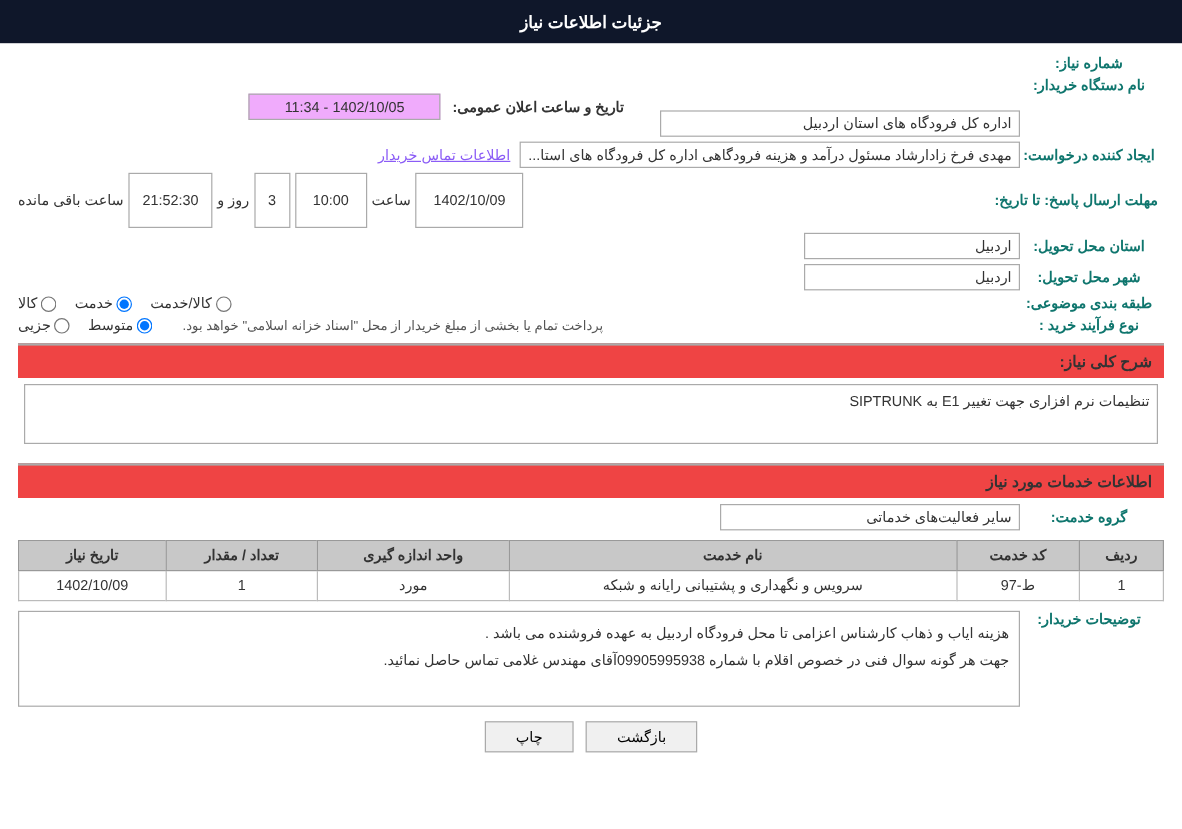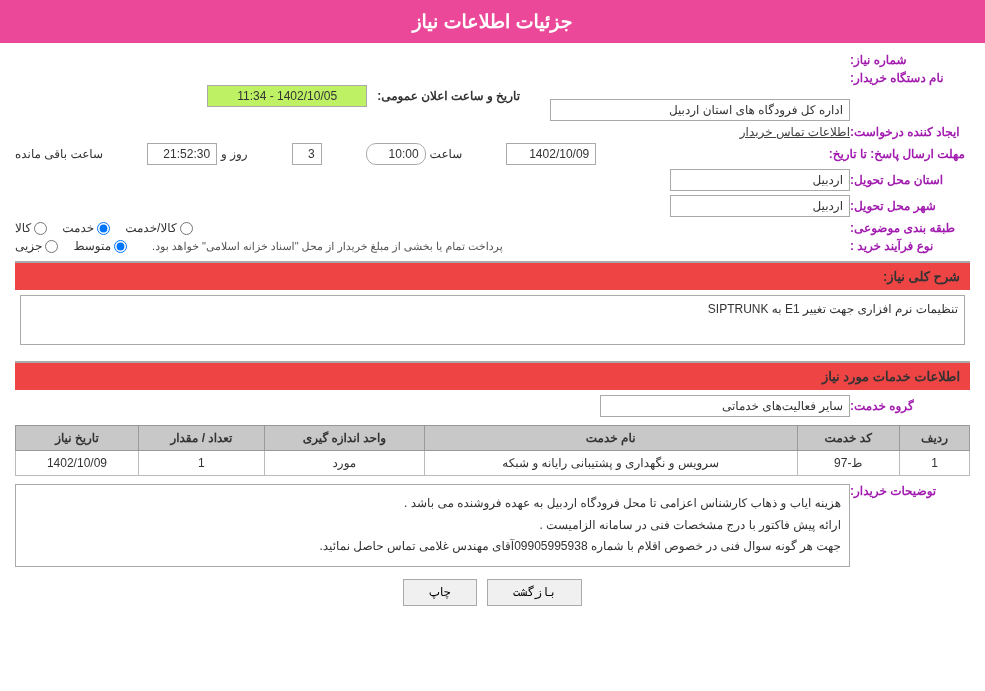--- a/index.html
+++ b/index.html
@@ -10,25 +10,25 @@
       font-size: 12px;
       color: #333;
     }
     .page-wrapper {
       max-width: 985px;
       margin: 0 auto;
       background: #fff;
       min-height: 691px;
     }
     .page-header {
-      background: #ec4899;
+      background: #0f172a;
       color: #fff;
       text-align: center;
       padding: 10px;
-      font-size: 19px;
+      font-size: 14px;
       font-weight: bold;
     }
     .content {
       padding: 10px 15px;
     }
     .input-box {
       border: 1px solid #aaa;
       background: #fff;
       padding: 3px 6px;
       display: inline-block;
@@ -42,42 +42,42 @@
     .announcement-id {
       border: 1px solid #aaa;
       background: #fff;
       padding: 3px 6px;
       min-width: 220px;
       display: inline-block;
       text-align: center;
     }
     .date-box {
       border: 1px solid #aaa;
-      background: #bef264;
+      background: #f0abfc;
       padding: 3px 6px;
       display: inline-block;
       min-width: 160px;
       text-align: center;
     }
     .contact-link {
-      color: #404040;
+      color: #8b5cf6;
       text-decoration: underline;
       cursor: pointer;
     }
     .datetime-row {
       display: flex;
       align-items: center;
       gap: 4px;
       justify-content: flex-end;
     }
     .datetime-part {
       border: 1px solid #aaa;
       background: #fff;
-      padding: 3px 6px;
-      margin-left: 40px;
+      padding: 15px 6px;
+      text-align: center;
     }
     .radio-group {
       display: flex;
       gap: 15px;
       align-items: center;
       justify-content: flex-end;
     }
     .radio-item {
       display: flex;
       align-items: center;
@@ -135,36 +135,35 @@
     .btn {
       padding: 5px 25px;
       border: 1px solid #aaa;
       cursor: pointer;
       font-family: Tahoma, Arial, sans-serif;
       font-size: 12px;
       text-align: center;
     }
     .btn-back {
       background: #f0f0f0;
-      font-family: Liberation Mono, monospace;
     }
     .btn-print {
       background: #f0f0f0;
     }
     .main-row {
       display: flex;
       align-items: center;
       margin-bottom: 4px;
     }
     .main-label {
       min-width: 120px;
       font-weight: bold;
-      text-align: left;
+      text-align: center;
       padding-right: 5px;
-      color: #a21caf;
+      color: #0f766e;
     }
     .main-value {
       flex: 1;
     }
   </style>
 </head>
 <body>
 
 <div class="page-wrapper">
 
@@ -181,31 +180,32 @@
       <div class="main-value" style="display:flex; align-items:center; gap:10px; flex-wrap:wrap;">
         <span class="input-box input-box-wide">اداره کل فرودگاه های استان اردبیل</span>
         <span style="margin-right:20px;font-weight:bold;">تاریخ و ساعت اعلان عمومی:</span>
         <span class="date-box">1402/10/05 - 11:34</span>
       </div>
     </div>
 
     <div class="main-row">
       <div class="main-label">ایجاد کننده درخواست:</div>
       <div class="main-value" style="display:flex; align-items:center; gap:8px;">
+        <span class="input-box" style="min-width:350px;">مهدی فرخ زادارشاد مسئول درآمد و هزینه فرودگاهی اداره کل فرودگاه های استا...</span>
         <span class="contact-link">اطلاعات تماس خریدار</span>
       </div>
     </div>
 
     <div class="main-row">
       <div class="main-label">مهلت ارسال پاسخ: تا تاریخ:</div>
       <div class="main-value">
         <div class="datetime-row">
           <span class="datetime-part" style="min-width:90px;">1402/10/09</span>
           <span>ساعت</span>
-          <span class="datetime-part" style="min-width:60px;border-radius:10px;">10:00</span>
+          <span class="datetime-part" style="min-width:60px;">10:00</span>
           <span class="datetime-part" style="min-width:30px;">3</span>
           <span>روز و</span>
           <span class="datetime-part" style="min-width:70px;">21:52:30</span>
           <span>ساعت باقی مانده</span>
         </div>
       </div>
     </div>
 
     <div class="main-row">
       <div class="main-label">استان محل تحویل:</div>
@@ -293,21 +293,20 @@
           <td>1402/10/09</td>
         </tr>
       </tbody>
     </table>
 
     <div class="main-row" style="align-items:flex-start; margin-top:6px;">
       <div class="main-label">توضیحات خریدار:</div>
       <div class="main-value">
         <div class="notes-box">
           <div>هزینه ایاب و ذهاب کارشناس اعزامی تا محل فرودگاه اردبیل به عهده فروشنده می باشد .</div>
-          <div>ارائه پیش فاکتور با درج مشخصات فنی در سامانه الزامیست .</div>
           <div>جهت هر گونه سوال فنی در خصوص اقلام با شماره 09905995938آقای مهندس غلامی تماس حاصل نمائید.</div>
         </div>
       </div>
     </div>
 
     <div class="button-row">
       <button class="btn btn-back">بازگشت</button>
       <button class="btn btn-print">چاپ</button>
     </div>
 

